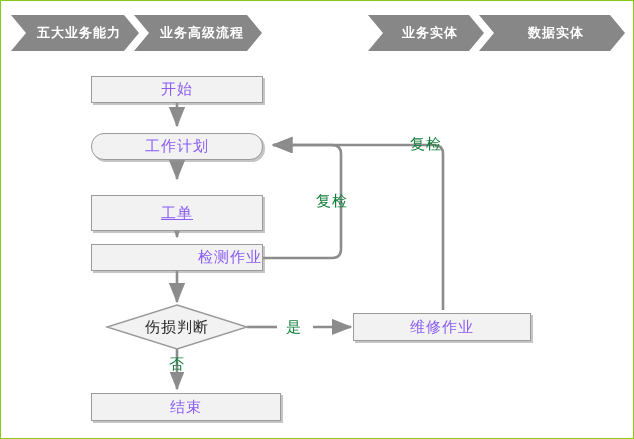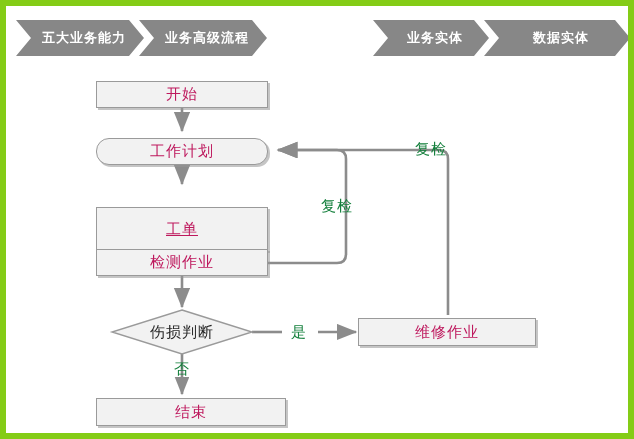--- a/index.html
+++ b/index.html
@@ -8,21 +8,21 @@
     background: #ffffff;
   }
   body {
     font-family: "Liberation Sans", "DejaVu Sans", sans-serif;
   }
   #screen {
     position: relative;
     width: 634px;
     height: 439px;
     background: #ffffff;
-    border: 6px solid #84cc16;
+    border: 1px solid #84cc16;
     box-sizing: border-box;
     overflow: hidden;
   }
 
   
   #breadcrumb {
     position: absolute;
     left: 0;
     top: 0;
     width: 634px;
@@ -61,21 +61,21 @@
   }
   .node {
     position: absolute;
     box-sizing: border-box;
     background: #f2f2f2;
     border: 1px solid #9a9a9a;
     box-shadow: 2px 2px 0 rgba(150,150,150,0.55);
     display: flex;
     align-items: center;
     justify-content: center;
-    color: #be185d;
+    color: #8b5cf6;
     font-size: 15px;
     letter-spacing: 1px;
     user-select: none;
   }
   .diamond-wrap {
     position: absolute;
     display: flex;
     align-items: center;
     justify-content: center;
     color: #262626;
@@ -155,25 +155,25 @@
     </svg>
 
     <div class="node" style="left:90px; top:19px; width:172px; height:27px;">
       <span>开始</span>
     </div>
 
     <div class="node" style="left:90px; top:76px; width:172px; height:27px;border-radius:13px;">
       <span>工作计划</span>
     </div>
 
-    <div class="node" style="left:90px; top:145px; width:172px; height:44px;text-decoration:underline;">
+    <div class="node" style="left:90px; top:138px; width:172px; height:36px;text-decoration:underline;">
       <span>工单</span>
     </div>
 
-    <div class="node" style="left:90px; top:187px; width:172px; height:27px;">
+    <div class="node" style="left:90px; top:187px; width:172px; height:27px;justify-content:flex-end;">
       <span>检测作业</span>
     </div>
 
     <div class="node" style="left:352px; top:256px; width:178px; height:28px;">
       <span>维修作业</span>
     </div>
 
     <div class="node" style="left:90px; top:336px; width:190px; height:28px;">
       <span>结束</span>
     </div>

